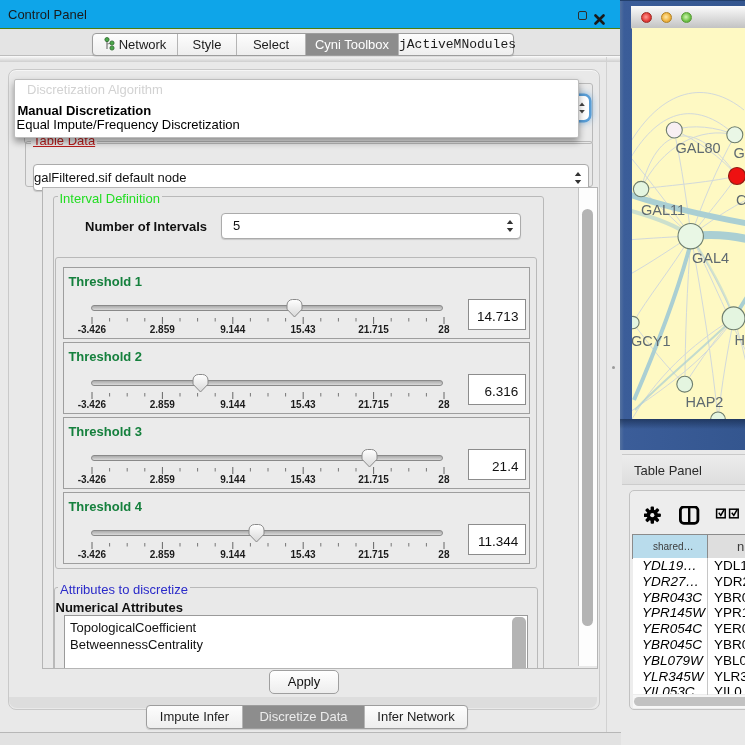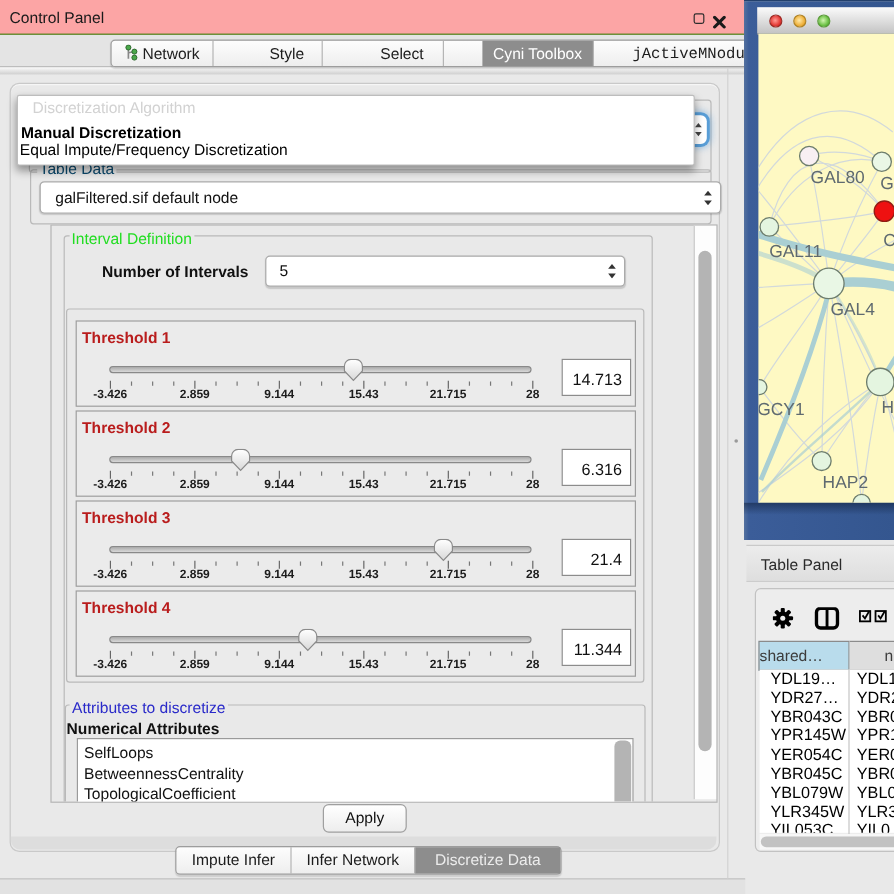--- a/index.html
+++ b/index.html
@@ -1,27 +1,27 @@
 <!DOCTYPE html>
 <html><head><meta charset="utf-8">
 <style>
 html,body{margin:0;padding:0;}
 body{width:745px;height:745px;position:relative;overflow:hidden;
  font-family:"Liberation Sans",sans-serif;background:#e9e9e9;
  -webkit-font-smoothing:antialiased;}
 .abs{position:absolute;}
 
 #titlebar{left:0;top:0;width:621px;height:28px;
- background:#fca5a5;border-bottom:6px solid #4d7c0f;}
+ background:#0ea5e9;border-bottom:6px solid #4d7c0f;}
 #titlebar .t{position:absolute;left:8px;top:7px;font-size:13px;color:#1a1a1a;}
 #maxbox{position:absolute;left:578px;top:11px;width:7px;height:7px;border:1.6px solid #2e2e2e;border-radius:2px;}
 #closex{position:absolute;left:594px;top:11px;}
 
 #toptabs{left:92px;top:33px;height:21px;display:flex;border:1px solid #9d9d9d;border-radius:4px;
- background:linear-gradient(#fdfdfd,#eeeeee);box-shadow:0 1px 1px rgba(0,0,0,.12);gap:32px;}
+ background:linear-gradient(#fdfdfd,#eeeeee);box-shadow:0 1px 1px rgba(0,0,0,.12);}
 #toptabs .tab{height:21px;line-height:21px;font-size:13px;color:#1c1c1c;text-align:center;
  border-right:1px solid #b5b5b5;white-space:nowrap;}
 #toptabs .tab:last-child{border-right:none;font-family:Liberation Mono, monospace;}
 #toptabs .sel{background:#8d8d8d;color:#fff;}
 #tabband{left:0;top:29px;width:621px;height:26px;background:#e4e4e4;}
 #strip{left:0;top:55px;width:621px;height:6px;background:linear-gradient(#fbfbfb,#cfcfcf);border-top:1px solid #bdbdbd;}
 
 #innerpanel{left:8px;top:69px;width:590px;height:639px;background:#e9e9e9;
  border:1px solid #c9c9c9;border-radius:8px;box-shadow:inset 0 1px 0 #f6f6f6;}
 #bottomband{left:9px;top:697px;width:588px;height:11px;background:#dddddd;border-radius:0 0 8px 8px;}
@@ -31,39 +31,39 @@
 #gutterdot{left:612px;top:366px;width:3px;height:3px;border-radius:50%;background:#9a9a9a;}
 
 .group{border:1px solid #b9b9b9;border-radius:3px;}
 .glabel{position:absolute;background:#e9e9e9;padding:0 2px;font-size:13px;white-space:nowrap;}
 
 #galgo{left:24px;top:83px;width:567px;height:59px;}
 #focuscombo{left:577px;top:96px;width:12px;height:24px;border-radius:2px 5px 5px 2px;background:#fff;
  box-shadow:0 0 0 2.5px #589dd6,0 0 6px 3px rgba(88,157,214,.6);}
 
 #gtable{left:25px;top:141px;width:566px;height:44px;}
-#gtable-label{left:31px;top:133px;color:#0c4a6e;}
+#gtable-label{left:31px;top:133px;color:#b91c1c;text-decoration:underline;}
 .combo{position:absolute;background:#fff;border:1px solid #ababab;border-radius:4px;
  box-shadow:0 1px 1px rgba(0,0,0,.15);font-size:13px;color:#111;}
 .combo .ar{position:absolute;right:6px;top:50%;margin-top:-6px;width:8px;height:12px;}
-#combo1{left:33px;top:151px;width:554px;height:25px;line-height:25px;padding-left:12px;}
+#combo1{left:33px;top:164px;width:554px;height:25px;line-height:25px;}
 
 #scrollpane{left:42px;top:187px;width:554px;height:480px;border:1px solid #b5b5b5;background:#e9e9e9;overflow:hidden;}
 #vsb{position:absolute;right:0;top:0;width:18px;height:478px;background:#fdfdfd;border-left:1px solid #c4c4c4;}
 #vsb .thumb{position:absolute;left:3px;top:21px;width:11px;height:417px;background:#b4b4b4;border-radius:6px;}
 
 #gint{left:9.7px;top:7.5px;width:489px;height:650px;border:1px solid #b9b9b9;border-radius:3px;}
 #gint-label{left:14.5px;top:2.5px;color:#21dd21;}
 #noi-label{left:42px;top:30.5px;font-size:13px;font-weight:bold;color:#111;}
 #combo2{left:178px;top:25px;width:287px;height:24px;line-height:24px;padding-left:11px;}
 #gthr{left:12px;top:69px;width:480px;height:310px;border:1px solid #b9b9b9;border-radius:3px;}
 #gthr-label{left:20.5px;top:64.5px;color:#2a2ac9;}
 
 .thr{position:absolute;left:19.9px;width:465px;height:70px;border:1px solid #9e9e9e;background:#ebebeb;}
-.thr .name{position:absolute;left:4.5px;top:6.5px;font-size:13px;font-weight:bold;color:#b91c1c;}
+.thr .name{position:absolute;left:4.5px;top:6.5px;font-size:13px;font-weight:bold;color:#15803d;}
 .thr .track{position:absolute;left:27px;top:37px;width:350px;height:4px;border:1px solid #898989;
  border-radius:3px;background:linear-gradient(#ababab,#d9d9d9);}
 .thr .thumbp{position:absolute;top:31.5px;width:17px;height:19px;}
 .thr .ticks{position:absolute;left:27px;top:49px;}
 .thr .tl{position:absolute;top:56px;width:60px;margin-left:-30px;text-align:center;
  font-size:10px;font-weight:bold;color:#1c1c1c;}
 .thr .vbox{position:absolute;left:404px;top:31px;width:58.5px;height:31px;background:#fff;
  border:1px solid #8c8c8c;font-size:13.5px;color:#111;text-align:right;line-height:33px;padding-right:7px;box-sizing:border-box;}
 
 #gattr{left:11.2px;top:399px;width:482px;height:245px;border:1px solid #b9b9b9;border-radius:3px;}
@@ -93,26 +93,26 @@
 #netwin{left:620px;top:0;width:125px;height:450px;background:linear-gradient(90deg,#54719f 0,#3b5d99 4px,#34568f 100%);border-top:1px solid #23406c;box-sizing:border-box;}
 #nettitle{left:631px;top:6px;width:114px;height:22px;background:linear-gradient(#fbfbfb,#c3c3c3);border-bottom:1px solid #8f8f8f;}
 .light{position:absolute;top:11.5px;width:11px;height:11px;border-radius:50%;}
 #canvas{left:632px;top:28px;width:113px;height:391px;background:#fef9c3;overflow:hidden;}
 #canvshadow{left:620px;top:419px;width:125px;height:10px;background:linear-gradient(rgba(10,25,50,.5),rgba(10,25,50,0));}
 
 #tpbar{left:622px;top:454px;width:123px;height:29px;background:linear-gradient(#ececec,#dedede);border-top:1px solid #c9c9c9;border-bottom:1px solid #cccccc;}
 #tpbar span{position:absolute;left:12px;top:8px;font-size:13px;color:#2a2a2a;}
 #tpanel{left:629px;top:490px;width:130px;height:218px;background:#ededed;border:1px solid #c2c2c2;border-radius:5px;}
 #thead1{left:632px;top:534px;width:76px;height:25px;background:#b9dcec;border:1px solid #8b8b8b;
- box-sizing:border-box;font-size:13px;color:#3c3c3c;text-align:left;line-height:23px;}
+ box-sizing:border-box;font-size:10px;color:#3c3c3c;text-align:left;padding-left:20px;line-height:23px;}
 #thead2{left:708px;top:534px;width:37px;height:25px;background:#dedede;border-top:1px solid #8b8b8b;border-bottom:1px solid #8b8b8b;
  box-sizing:border-box;font-size:13px;color:#3c3c3c;line-height:23px;padding-left:29px;}
 #tbody{left:633px;top:558px;width:112px;height:136px;background:#fff;font-size:13.5px;color:#000;overflow:hidden;}
 #tbody .r{height:15.8px;line-height:15.8px;white-space:nowrap;}
-#tbody .c1{display:inline-block;width:72px;padding-left:9px;}
+#tbody .c1{display:inline-block;width:72px;padding-left:9px;font-style:italic;}
 #colsep{left:707px;top:558px;width:1px;height:137px;background:#c6c6c6;}
 #hsb{left:633px;top:695px;width:112px;height:13px;background:#f7f7f7;}
 #hsb .thumb{position:absolute;left:1px;top:2px;width:130px;height:9px;background:#c2c2c2;border-radius:5px;}
 </style></head>
 <body>
 <div class="abs" id="titlebar">
     <span class="t">Control Panel</span>
   </div>
 <div class="abs" id="maxbox"></div>
 <div class="abs" id="closex"><svg width="11" height="11" viewBox="0 0 11 11">
@@ -334,35 +334,34 @@
       <div class="tl" style="left:168.8px">9.144</div>
       <div class="tl" style="left:239.2px">15.43</div>
       <div class="tl" style="left:309.6px">21.715</div>
       <div class="tl" style="left:380px">28</div>
   <div class="vbox">11.344</div>
  </div>
  <div class="abs group" id="gattr"></div>
  <div class="glabel" id="gattr-label">Attributes to discretize</div>
  <div class="abs" id="numattr">Numerical Attributes</div>
  <div class="abs" id="attrlist">
-      <div>SelfLoops</div>
+      <div>TopologicalCoefficient</div>
       <div>BetweennessCentrality</div>
-      <div>TopologicalCoefficient</div>
       <div class="sb"></div>
     </div>
  <div class="abs" id="vsb">
       <div class="thumb"></div>
     </div>
 </div>
 
 <div class="abs" id="applybtn">Apply</div>
 <div class="abs" id="bottabs">
  <div class="tab" style="width:95px">Impute Infer</div>
+ <div class="tab sel" style="width:121px">Discretize Data</div>
  <div class="tab" style="width:102px">Infer Network</div>
- <div class="tab sel" style="width:121px">Discretize Data</div>
 </div>
 
 <div class="abs" id="popup">
  <div class="ghost">Discretization Algorithm</div>
  <div class="it1">Manual Discretization</div>
  <div class="it2">Equal Impute/Frequency Discretization</div>
 </div>
 
 <div class="abs" id="netwin"></div>
 <div class="abs" id="nettitle"></div>

